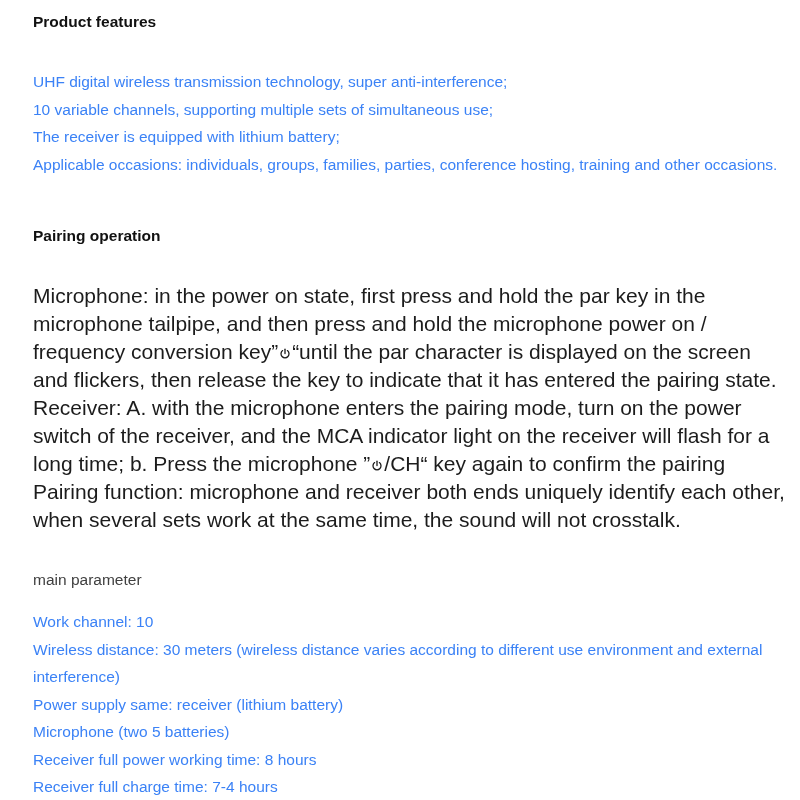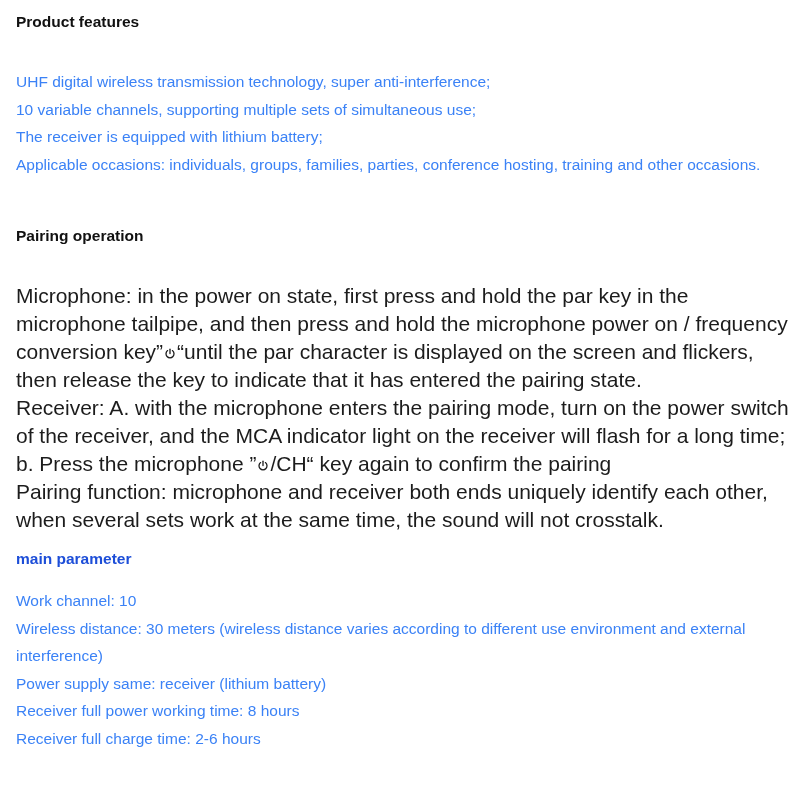--- a/index.html
+++ b/index.html
@@ -11,35 +11,35 @@
     width: 800px;
     height: 800px;
     font-family: "Liberation Sans", "DejaVu Sans", sans-serif;
     color: #1c1c1c;
     overflow: hidden;
   }
   .page {
     box-sizing: border-box;
     width: 800px;
     height: 800px;
-    padding: 10px 10px 10px 16px;
+    padding: 10px 10px 10px 33px;
   }
   .section-title {
     font-size: 15.5px;
     font-weight: bold;
     color: #111111;
     margin: 0;
     line-height: 20px;
   }
   .title-product { margin-top: 2px; }
   .title-pairing { margin-top: 48px; }
   .title-params  {
-    margin-top: 15px;
-    font-weight: bold;
-    color: #1d4ed8;
+    margin-top: 36px;
+    font-weight: normal;
+    color: #404040;
   }
   .features-block {
     margin-top: 36px;
   }
   .features-block p,
   .params-block p {
     margin: 0;
     font-size: 15.5px;
     line-height: 27.5px;
     color: #3b82f6;
@@ -100,17 +100,18 @@
 
     <p>Pairing function: microphone and receiver both ends uniquely identify each other, when several sets work at the same time, the sound will not crosstalk.</p>
   </div>
 
   <h2 class="section-title title-params">main parameter</h2>
 
   <div class="params-block">
     <p>Work channel: 10</p>
     <p>Wireless distance: 30 meters (wireless distance varies according to different use environment and external interference)</p>
     <p>Power supply same: receiver (lithium battery)</p>
+    <p>Microphone (two 5 batteries)</p>
     <p>Receiver full power working time: 8 hours</p>
-    <p>Receiver full charge time: 2-6 hours</p>
+    <p>Receiver full charge time: 7-4 hours</p>
   </div>
 
 </div>
 
 </body></html>

